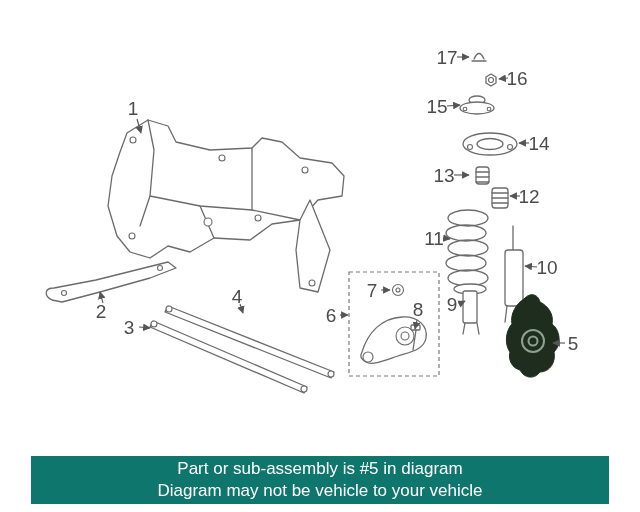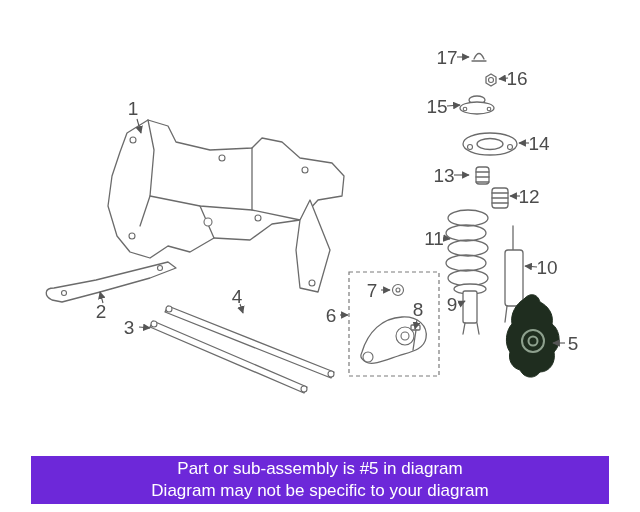--- a/index.html
+++ b/index.html
@@ -7,21 +7,21 @@
          font-family:"Liberation Sans",sans-serif;}
   svg{position:absolute;left:0;top:0;}
   .line{fill:none;stroke:#6b6b6b;stroke-width:1.3;stroke-linejoin:round;stroke-linecap:round;}
   .fillw{fill:#ffffff;stroke:#6b6b6b;stroke-width:1.3;stroke-linejoin:round;}
   .hole{fill:#ffffff;stroke:#6b6b6b;stroke-width:1.1;}
   .dash{fill:none;stroke:#7a7a7a;stroke-width:1.2;stroke-dasharray:4 3;}
   .leader{stroke:#555555;stroke-width:1.1;fill:none;marker-end:url(#arr);}
   .callout{font:19px "Liberation Sans",sans-serif;fill:#4c4c4c;text-anchor:middle;}
   .knuckle{fill:#1f2d1f;stroke:#1f2d1f;stroke-width:1;}
   .hubring{fill:none;stroke:#8ea08e;stroke-width:2;}
-  .banner{position:absolute;left:31px;top:456px;width:578px;height:48px;background:#6d28d9;
+  .banner{position:absolute;left:31px;top:456px;width:578px;height:48px;background:#0f766e;
           color:#ffffff;display:flex;flex-direction:column;justify-content:center;align-items:center;
           font-size:17px;line-height:1.32;text-align:center;}
 </style>
 </head>
 <body>
 
 <div class="stage">
 
 <svg width="640" height="512" viewBox="0 0 640 512">
   <defs>
@@ -176,16 +176,16 @@
   <text class="callout" x="529" y="203">12</text>
   <text class="callout" x="444" y="182">13</text>
   <text class="callout" x="539" y="150">14</text>
   <text class="callout" x="437" y="113">15</text>
   <text class="callout" x="517" y="85">16</text>
   <text class="callout" x="447" y="64">17</text>
 </svg>
 
 <div class="banner">
   <div>Part or sub-assembly is #5 in diagram</div>
-  <div>Diagram may not be specific to your diagram</div>
+  <div>Diagram may not be vehicle to your vehicle</div>
 </div>
 
 </div>
 
 </body></html>

